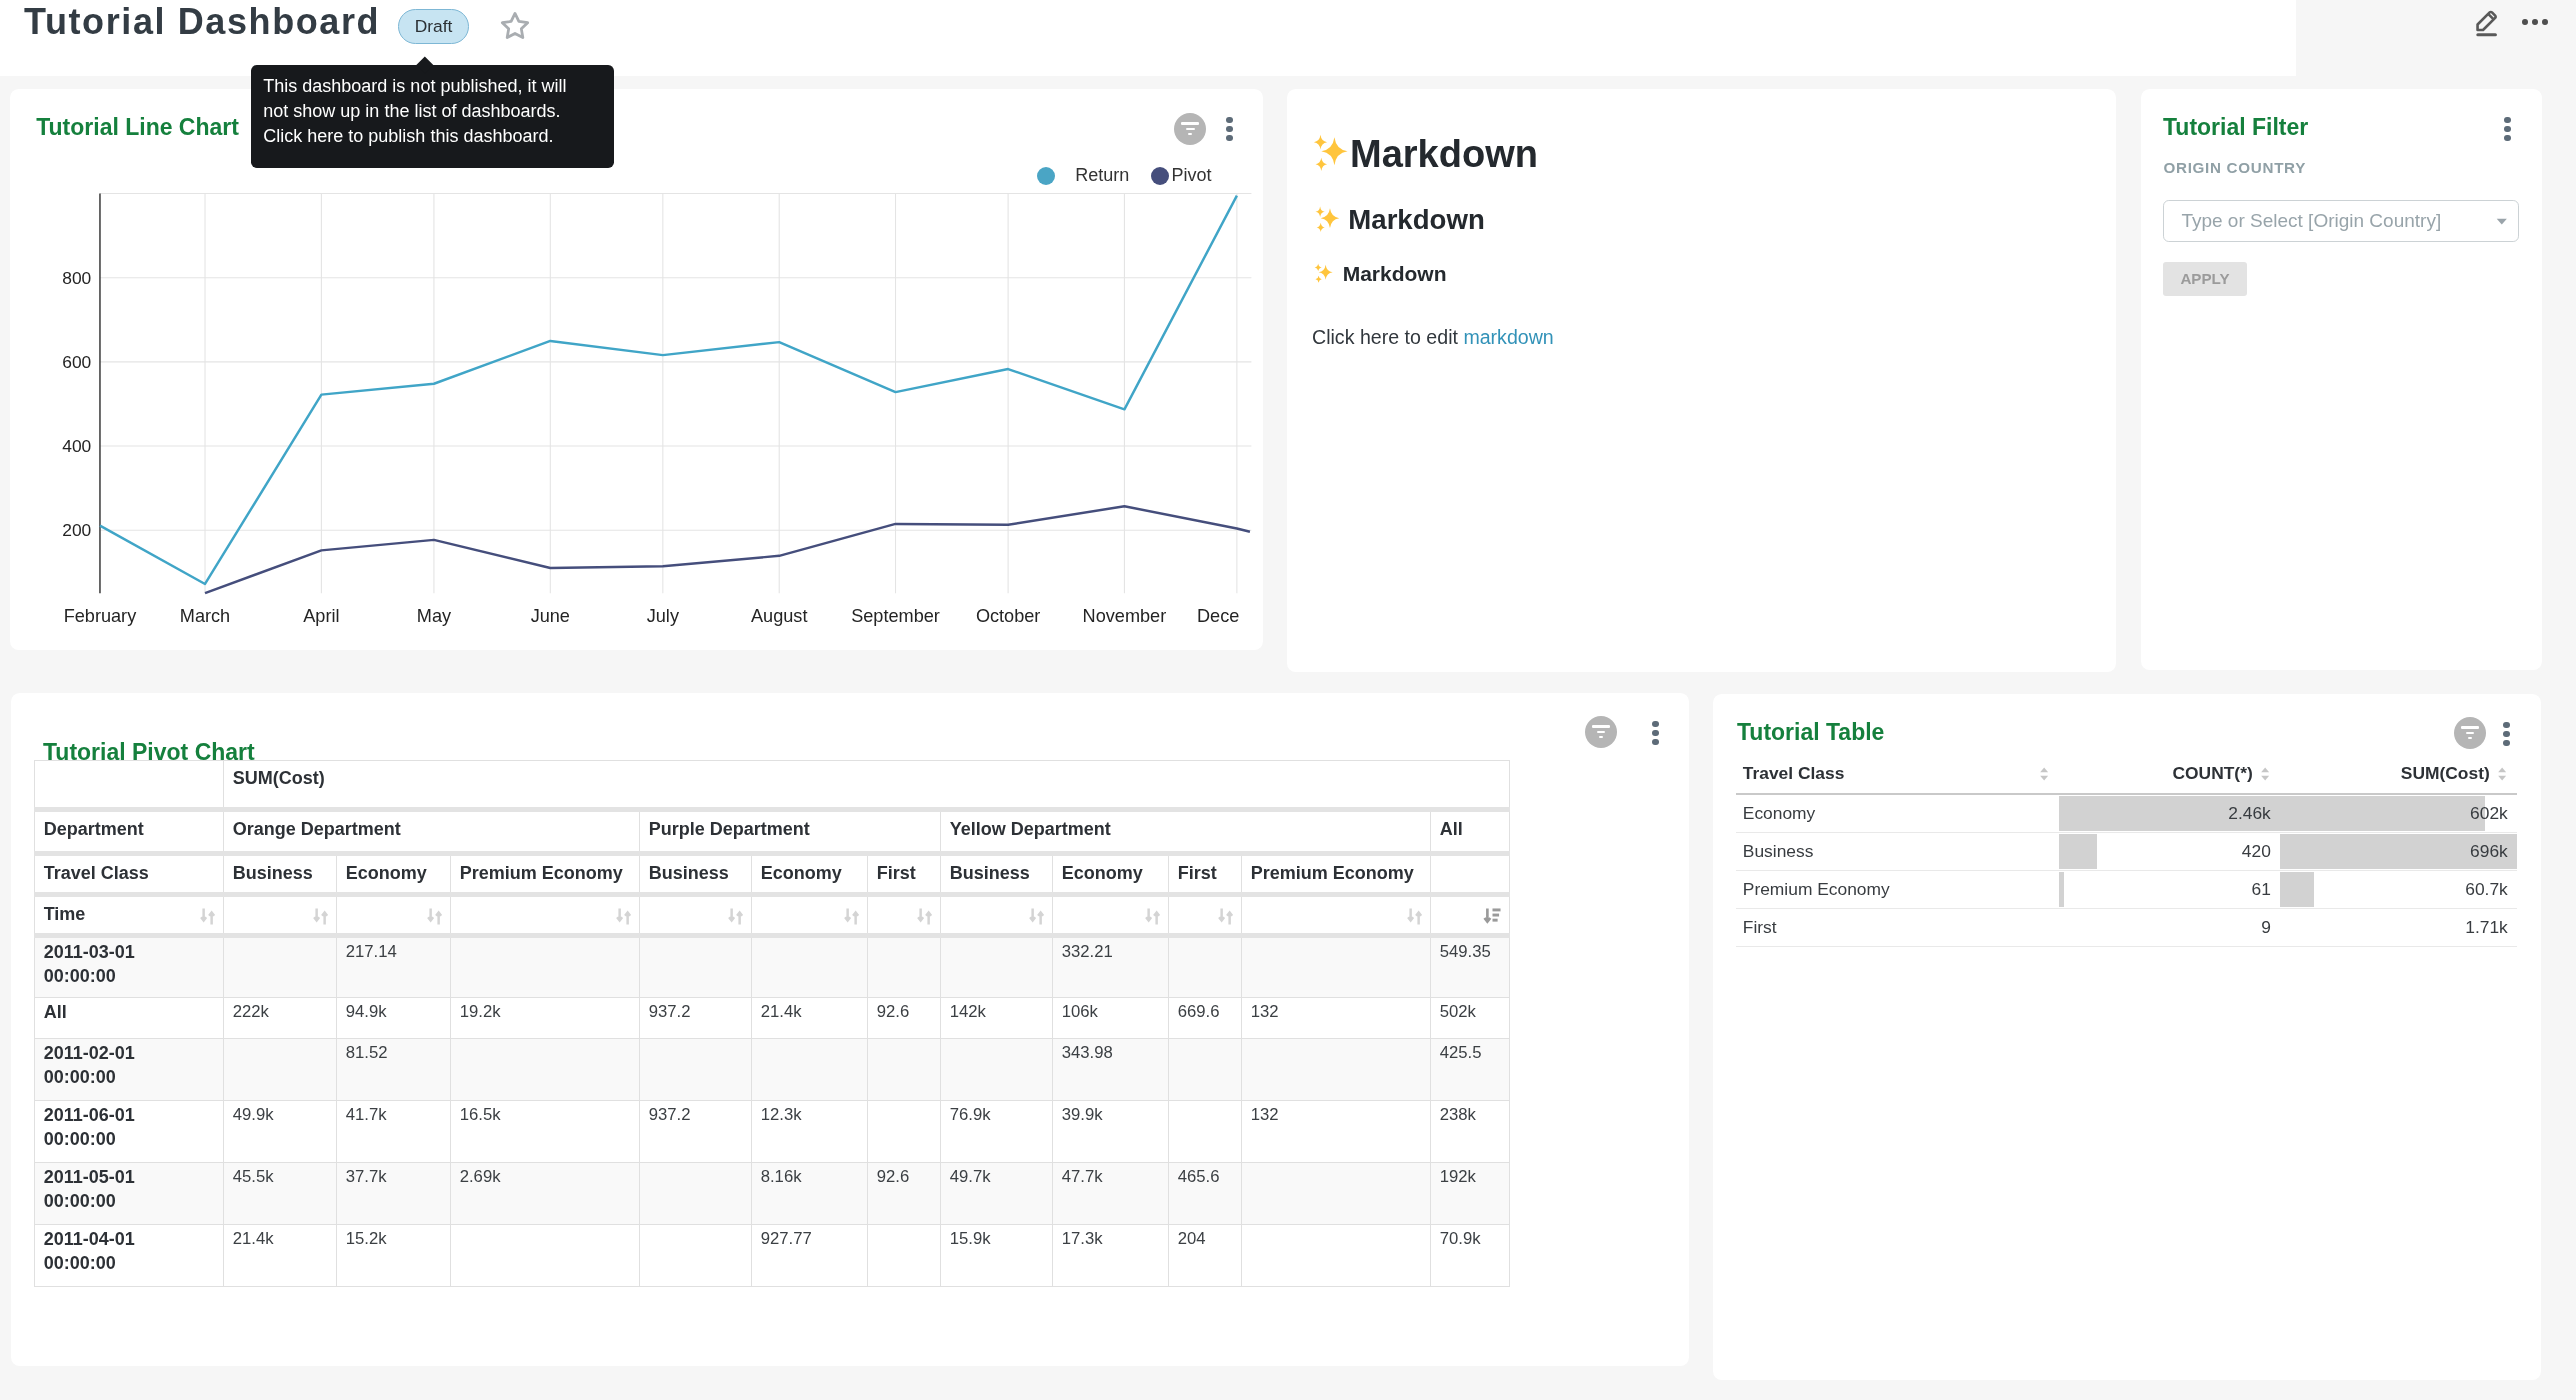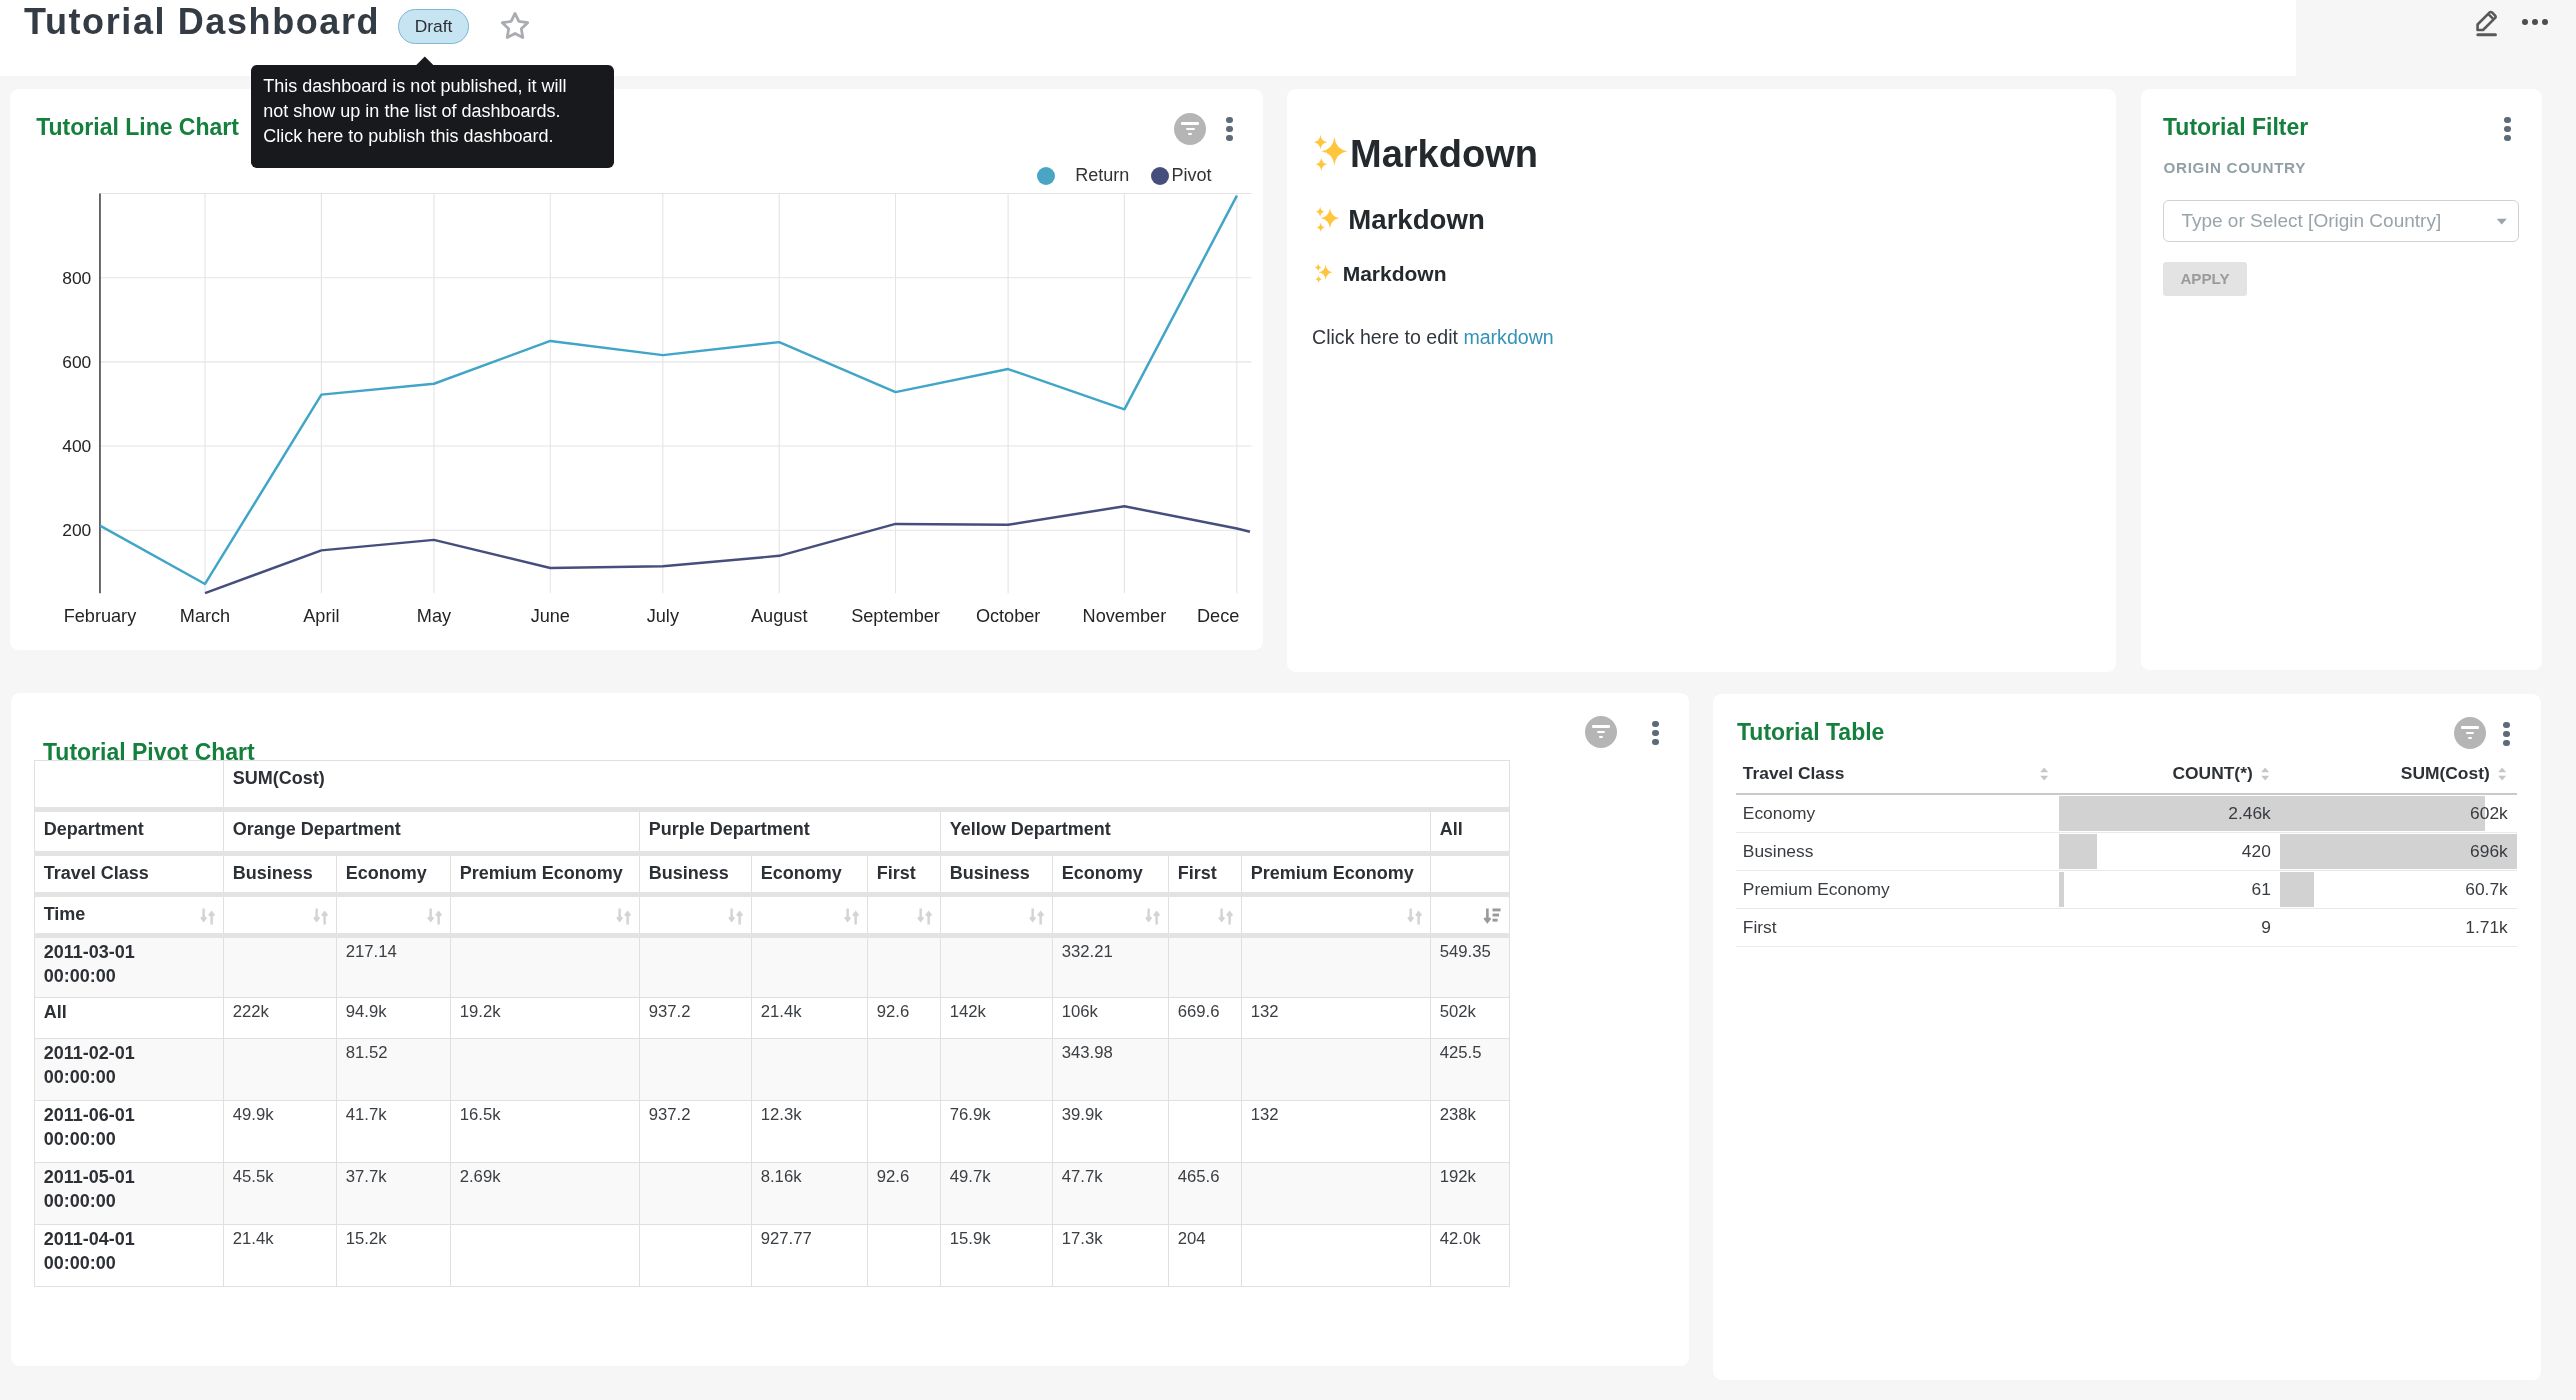--- a/index.html
+++ b/index.html
@@ -380,21 +380,21 @@
               <td>21.4k</td>
               <td>15.2k</td>
               <td></td>
               <td></td>
               <td>927.77</td>
               <td></td>
               <td>15.9k</td>
               <td>17.3k</td>
               <td>204</td>
               <td></td>
-              <td>42.0k</td>
+              <td>70.9k</td>
             </tr>
       </tbody>
         </table>
     </div>
   </div>
 
   <div class="card" id="tablecard" style="left:1713px;top:694px;width:828px;height:686px;">
     <div class="ctitle" style="left:24px;top:27px;">Tutorial Table</div>
     <div class="fcirc" style="left:741px;top:23px;">
         <i></i>

